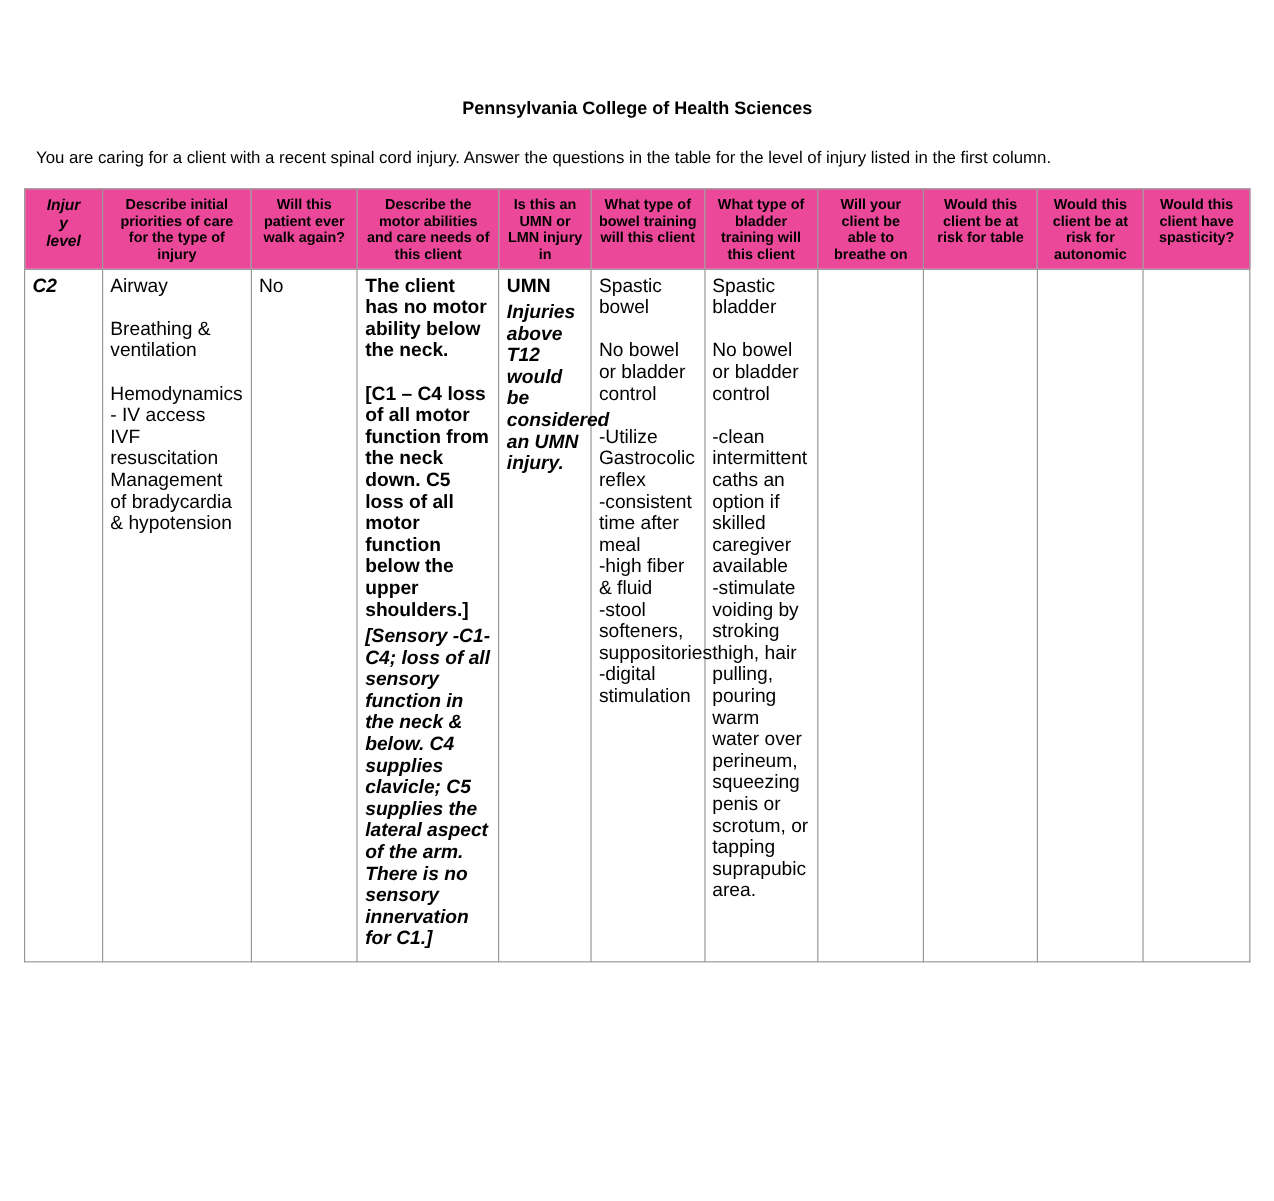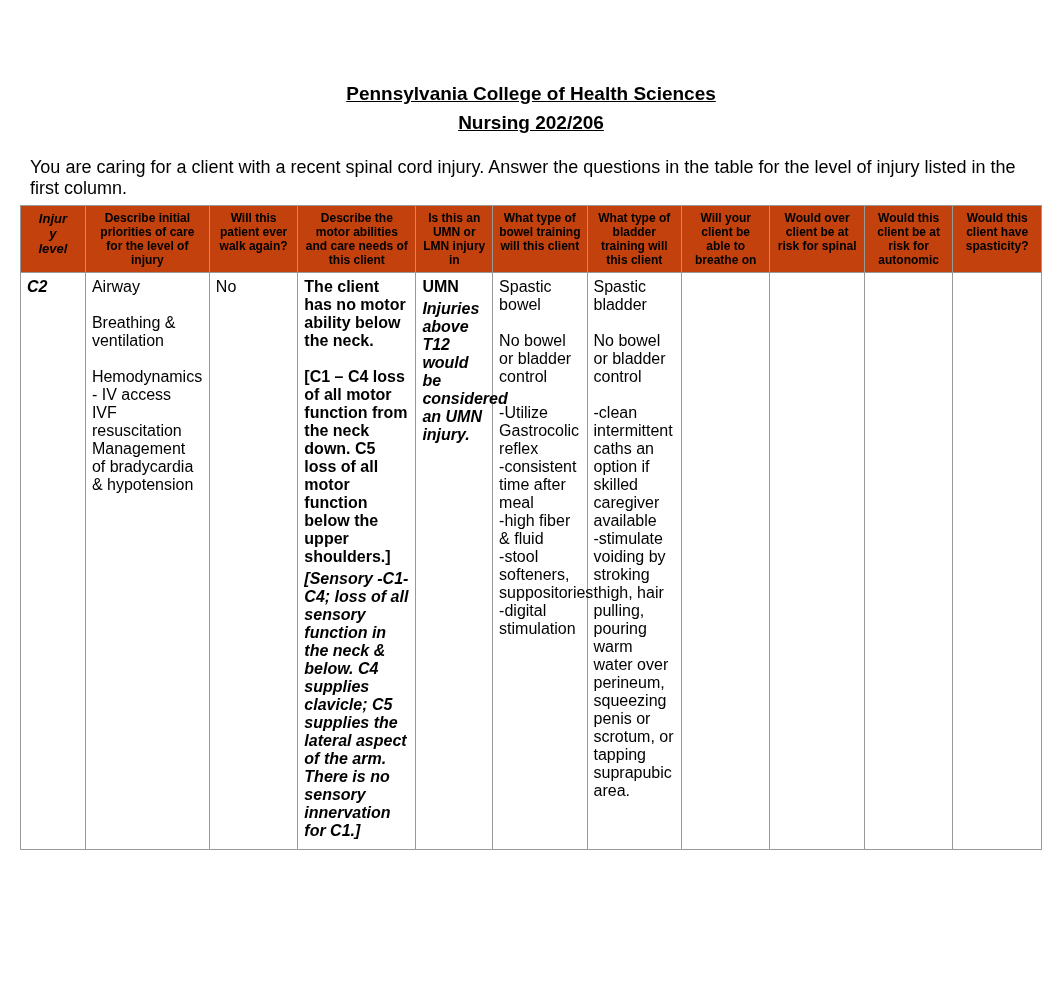--- a/index.html
+++ b/index.html
@@ -13,45 +13,44 @@
     .page-container {
       max-width: 1062px;
       margin: 0 auto;
     }
     .header {
       text-align: center;
       margin-bottom: 20px;
       padding-top: 60px;
     }
     .header h1, .header h2, .header h3 {
-      font-size: 19px;
+      font-size: 15px;
       font-weight: bold;
       line-height: 1.5;
-      text-decoration: underline;
     }
     .intro-text {
-      font-size: 18px;
-      margin-bottom: 6px;
+      font-size: 14px;
+      margin-bottom: 18px;
       margin-left: 10px;
     }
     table {
       width: 100%;
       border-collapse: collapse;
       table-layout: fixed;
     }
     th, td {
       border: 1px solid #999;
       padding: 5px 6px;
       vertical-align: top;
       font-size: 16px;
     }
     th {
       font-weight: bold;
       font-size: 12px;
-      background: #c2410c;
+      background: #ec4899;
     }
     .col-injury { width: 55px; }
     .col-1 { width: 105px; }
     .col-2 { width: 75px; }
     .col-3 { width: 100px; }
     .col-4 { width: 65px; }
     .col-5 { width: 80px; }
     .col-6 { width: 80px; margin-top: 24px; }
     .col-7 { width: 75px; }
     .col-8 { width: 80px; }
@@ -69,54 +68,53 @@
       margin-bottom: 4px;
       font-weight: bold;
     }
   </style>
 </head>
 <body>
 
 <div class="page-container">
   <div class="header">
     <h1>Pennsylvania College of Health Sciences</h1>
-    <h3>Nursing 202/206</h3>
   </div>
 
   <p class="intro-text">You are caring for a client with a recent spinal cord injury. Answer the questions in the table for the level of injury listed in the first column.</p>
 
   <table>
     <thead>
       <tr>
         <th class="col-injury">
           <span class="injury-level">Injur<br>y<br>level</span>
         </th>
         <th class="col-1">
-          <span>Describe initial priorities of care for the level of injury</span>
+          <span>Describe initial priorities of care for the type of injury</span>
         </th>
         <th class="col-2">
           <span>Will this patient ever walk again?</span>
         </th>
         <th class="col-3">
           <span>Describe the motor abilities and care needs of this client</span>
         </th>
         <th class="col-4">
           <span>Is this an UMN or LMN injury in</span>
         </th>
         <th class="col-5">
           <span>What type of bowel training will this client</span>
         </th>
         <th class="col-6">
           <span>What type of bladder training will this client</span>
         </th>
         <th class="col-7">
           <span>Will your client be able to breathe on</span>
         </th>
         <th class="col-8">
-          <span>Would over client be at risk for spinal</span>
+          <span>Would this client be at risk for table</span>
         </th>
         <th class="col-9">
           <span>Would this client be at risk for autonomic</span>
         </th>
         <th class="col-10">
           <span>Would this client have spasticity?</span>
         </th>
       </tr>
     </thead>
     <tbody id="table-body">

